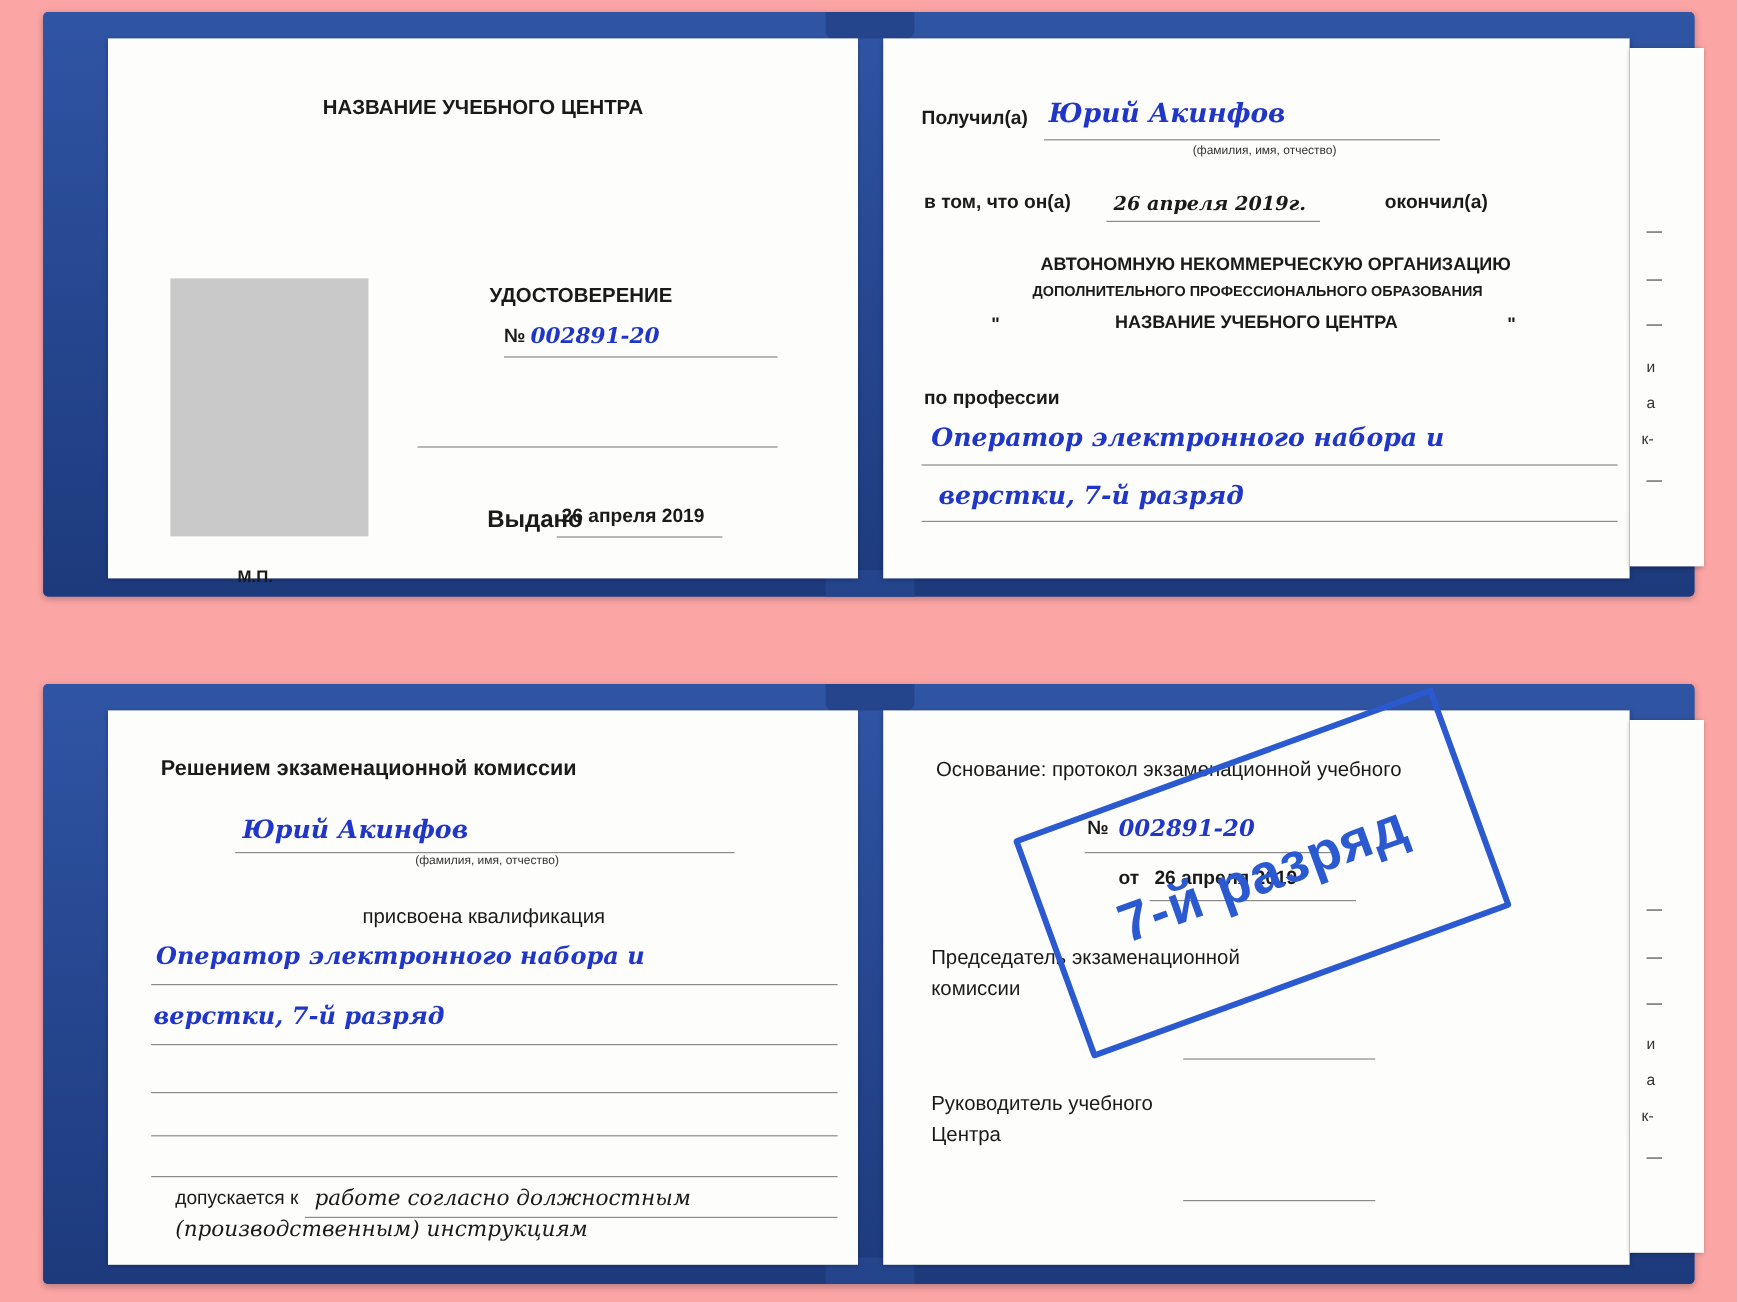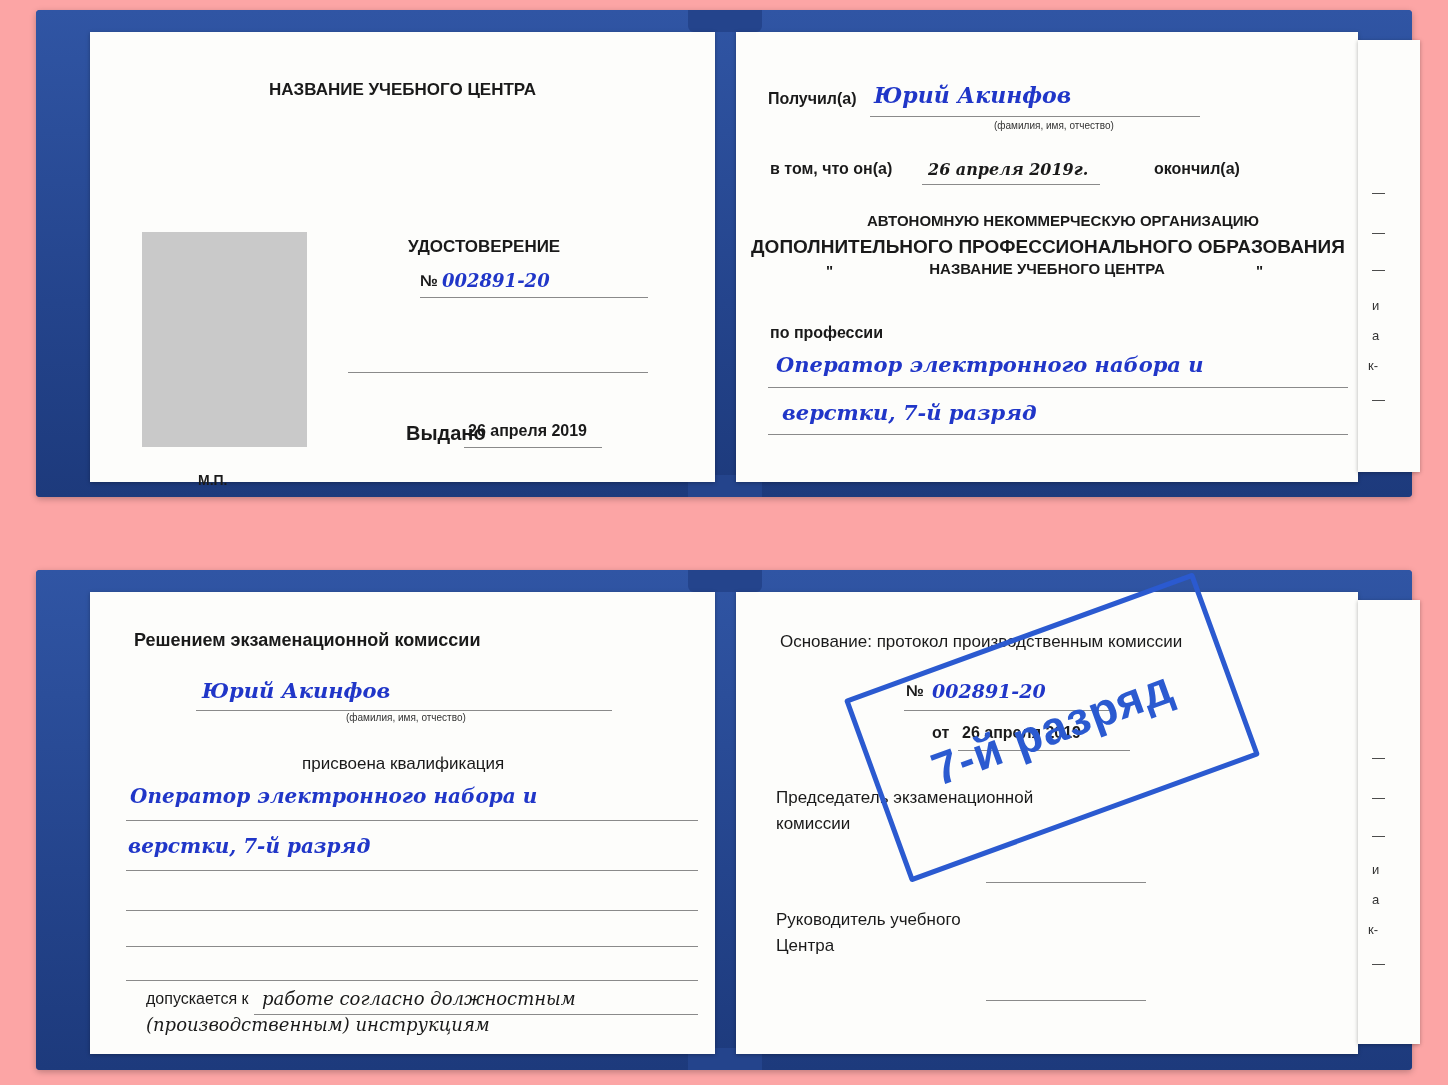--- a/index.html
+++ b/index.html
@@ -139,21 +139,21 @@
       <div class="t hand" style="left:138px; top:50px; font-size:22px;">Юрий Акинфов</div>
       <div class="line" style="left:134px; top:84px; width:330px;"></div>
       <div class="t tiny" style="left:258px; top:88px;">(фамилия, имя, отчество)</div>
 
       <div class="t bold" style="left:34px; top:128px; font-size:16px;">в том, что он(а)</div>
       <div class="t handblack bold" style="left:192px; top:128px; font-size:16px;">26 апреля 2019г.</div>
       <div class="line" style="left:186px; top:152px; width:178px;"></div>
       <div class="t bold" style="left:378px; top:128px; font-size:16px;margin-left:40px;">окончил(а)</div>
 
       <div class="t bold center" style="left:16px; top:180px; width:622px; font-size:15px;">АВТОНОМНУЮ НЕКОММЕРЧЕСКУЮ ОРГАНИЗАЦИЮ</div>
-      <div class="t bold center" style="left:0; top:204px; width:624px; font-size:19px;">ДОПОЛНИТЕЛЬНОГО ПРОФЕССИОНАЛЬНОГО ОБРАЗОВАНИЯ</div>
+      <div class="t bold center" style="left:0; top:204px; width:624px; font-size:12px;">ДОПОЛНИТЕЛЬНОГО ПРОФЕССИОНАЛЬНОГО ОБРАЗОВАНИЯ</div>
       <div class="t bold" style="left:90px; top:230px; font-size:15px;">"</div>
       <div class="t bold center" style="left:0; top:228px; width:622px; font-size:15px;">НАЗВАНИЕ УЧЕБНОГО ЦЕНТРА</div>
       <div class="t bold" style="left:520px; top:230px; font-size:15px;">"</div>
 
       <div class="t bold" style="left:34px; top:292px; font-size:16px;">по профессии</div>
 
       <div class="t hand" style="left:40px; top:320px; font-size:21px;">Оператор электронного набора и</div>
       <div class="line" style="left:32px; top:355px; width:580px;"></div>
 
       <div class="t hand" style="left:46px; top:368px; font-size:21px;">верстки, 7-й разряд</div>
@@ -197,21 +197,21 @@
       <div class="line" style="left:36px; top:354px; width:572px;"></div>
       <div class="line" style="left:36px; top:388px; width:572px;"></div>
 
       <div class="t" style="left:56px; top:398px; font-size:16px;">допускается к</div>
       <div class="t handblack" style="left:56px; top:422px; font-size:18px;">(производственным) инструкциям</div>
       <div class="t handblack" style="left:172px; top:396px; font-size:18px;">работе согласно должностным</div>
       <div class="line" style="left:164px; top:422px; width:444px;"></div>
     </div>
 
     <div class="page right" style="left:700px; top:22px; width:622px; height:462px;">
-      <div class="t" style="left:44px; top:40px; font-size:17px;">Основание: протокол производственным комиссии</div>
+      <div class="t" style="left:44px; top:40px; font-size:17px;">Основание: протокол экзаменационной учебного</div>
 
       <div class="t bold" style="left:170px; top:90px; font-size:16px;">№</div>
       <div class="t hand" style="left:196px; top:88px; font-size:19px;">002891-20</div>
       <div class="line" style="left:168px; top:118px; width:212px;"></div>
 
       <div class="t bold" style="left:196px; top:132px; font-size:16px;">от</div>
       <div class="t bold" style="left:226px; top:132px; font-size:16px;">26 апреля 2019</div>
       <div class="line" style="left:222px; top:158px; width:172px;"></div>
 
       <div class="t" style="left:40px; top:196px; font-size:17px;">Председатель экзаменационной</div>

